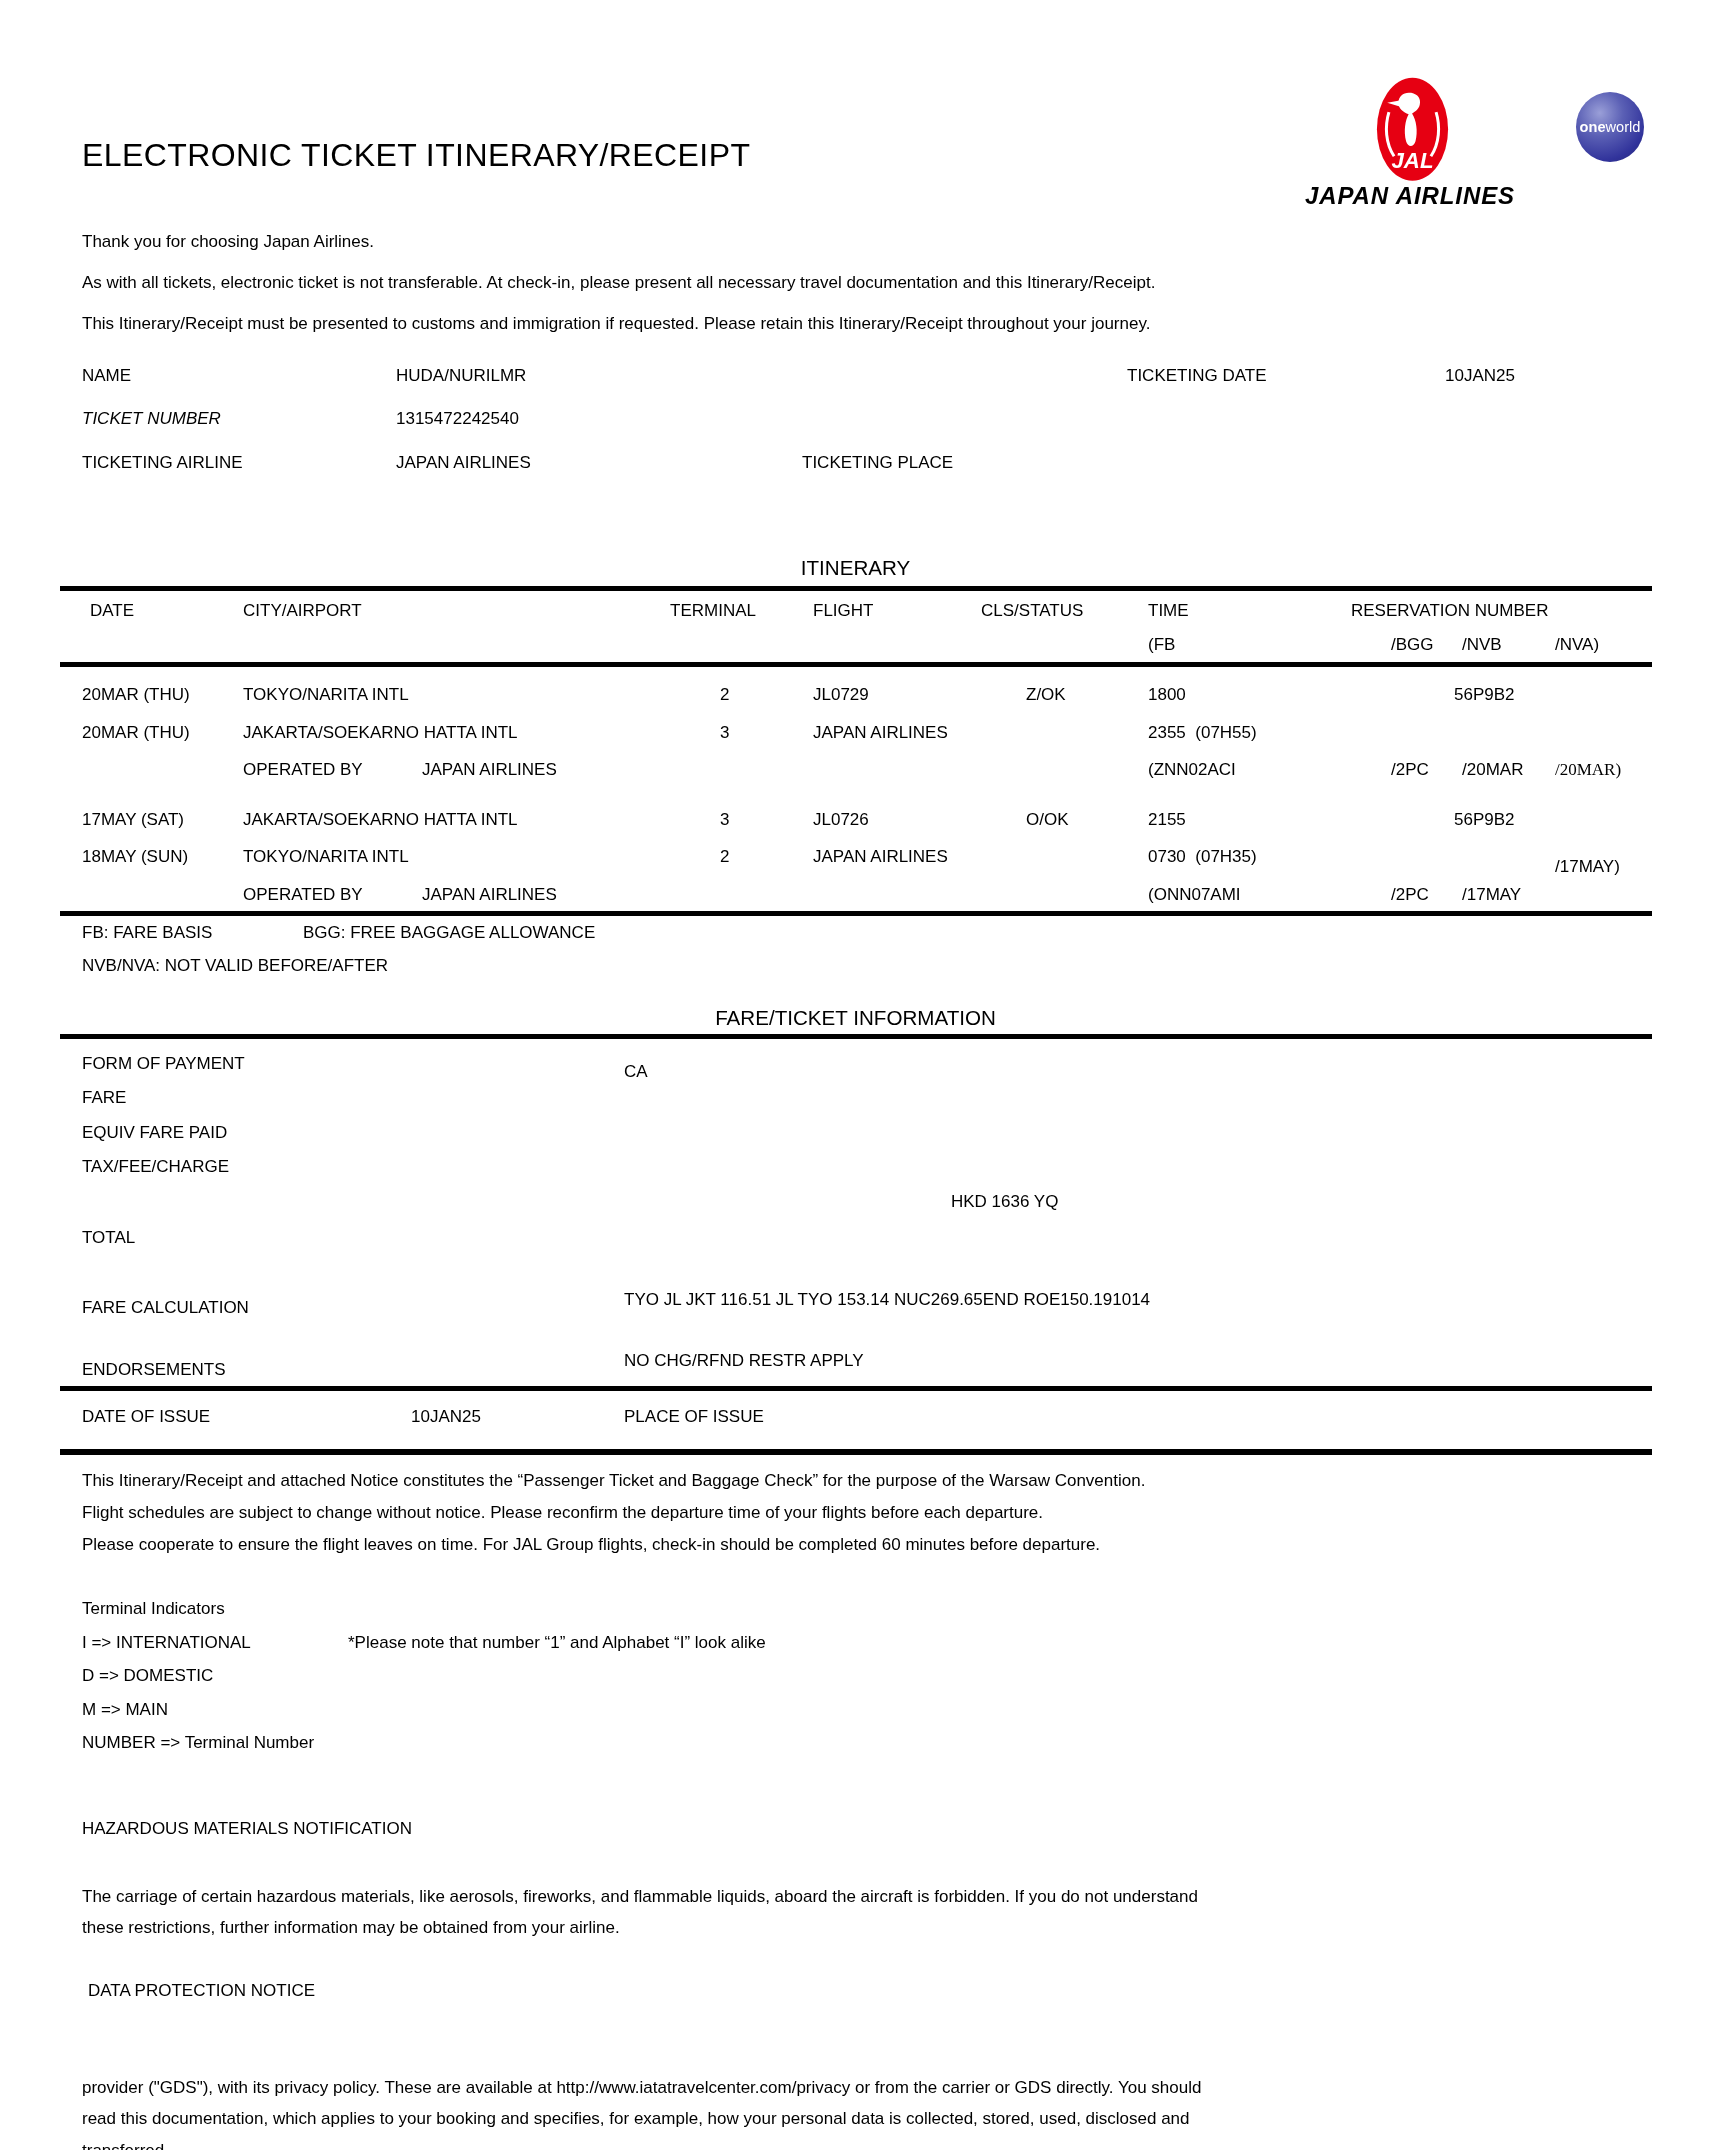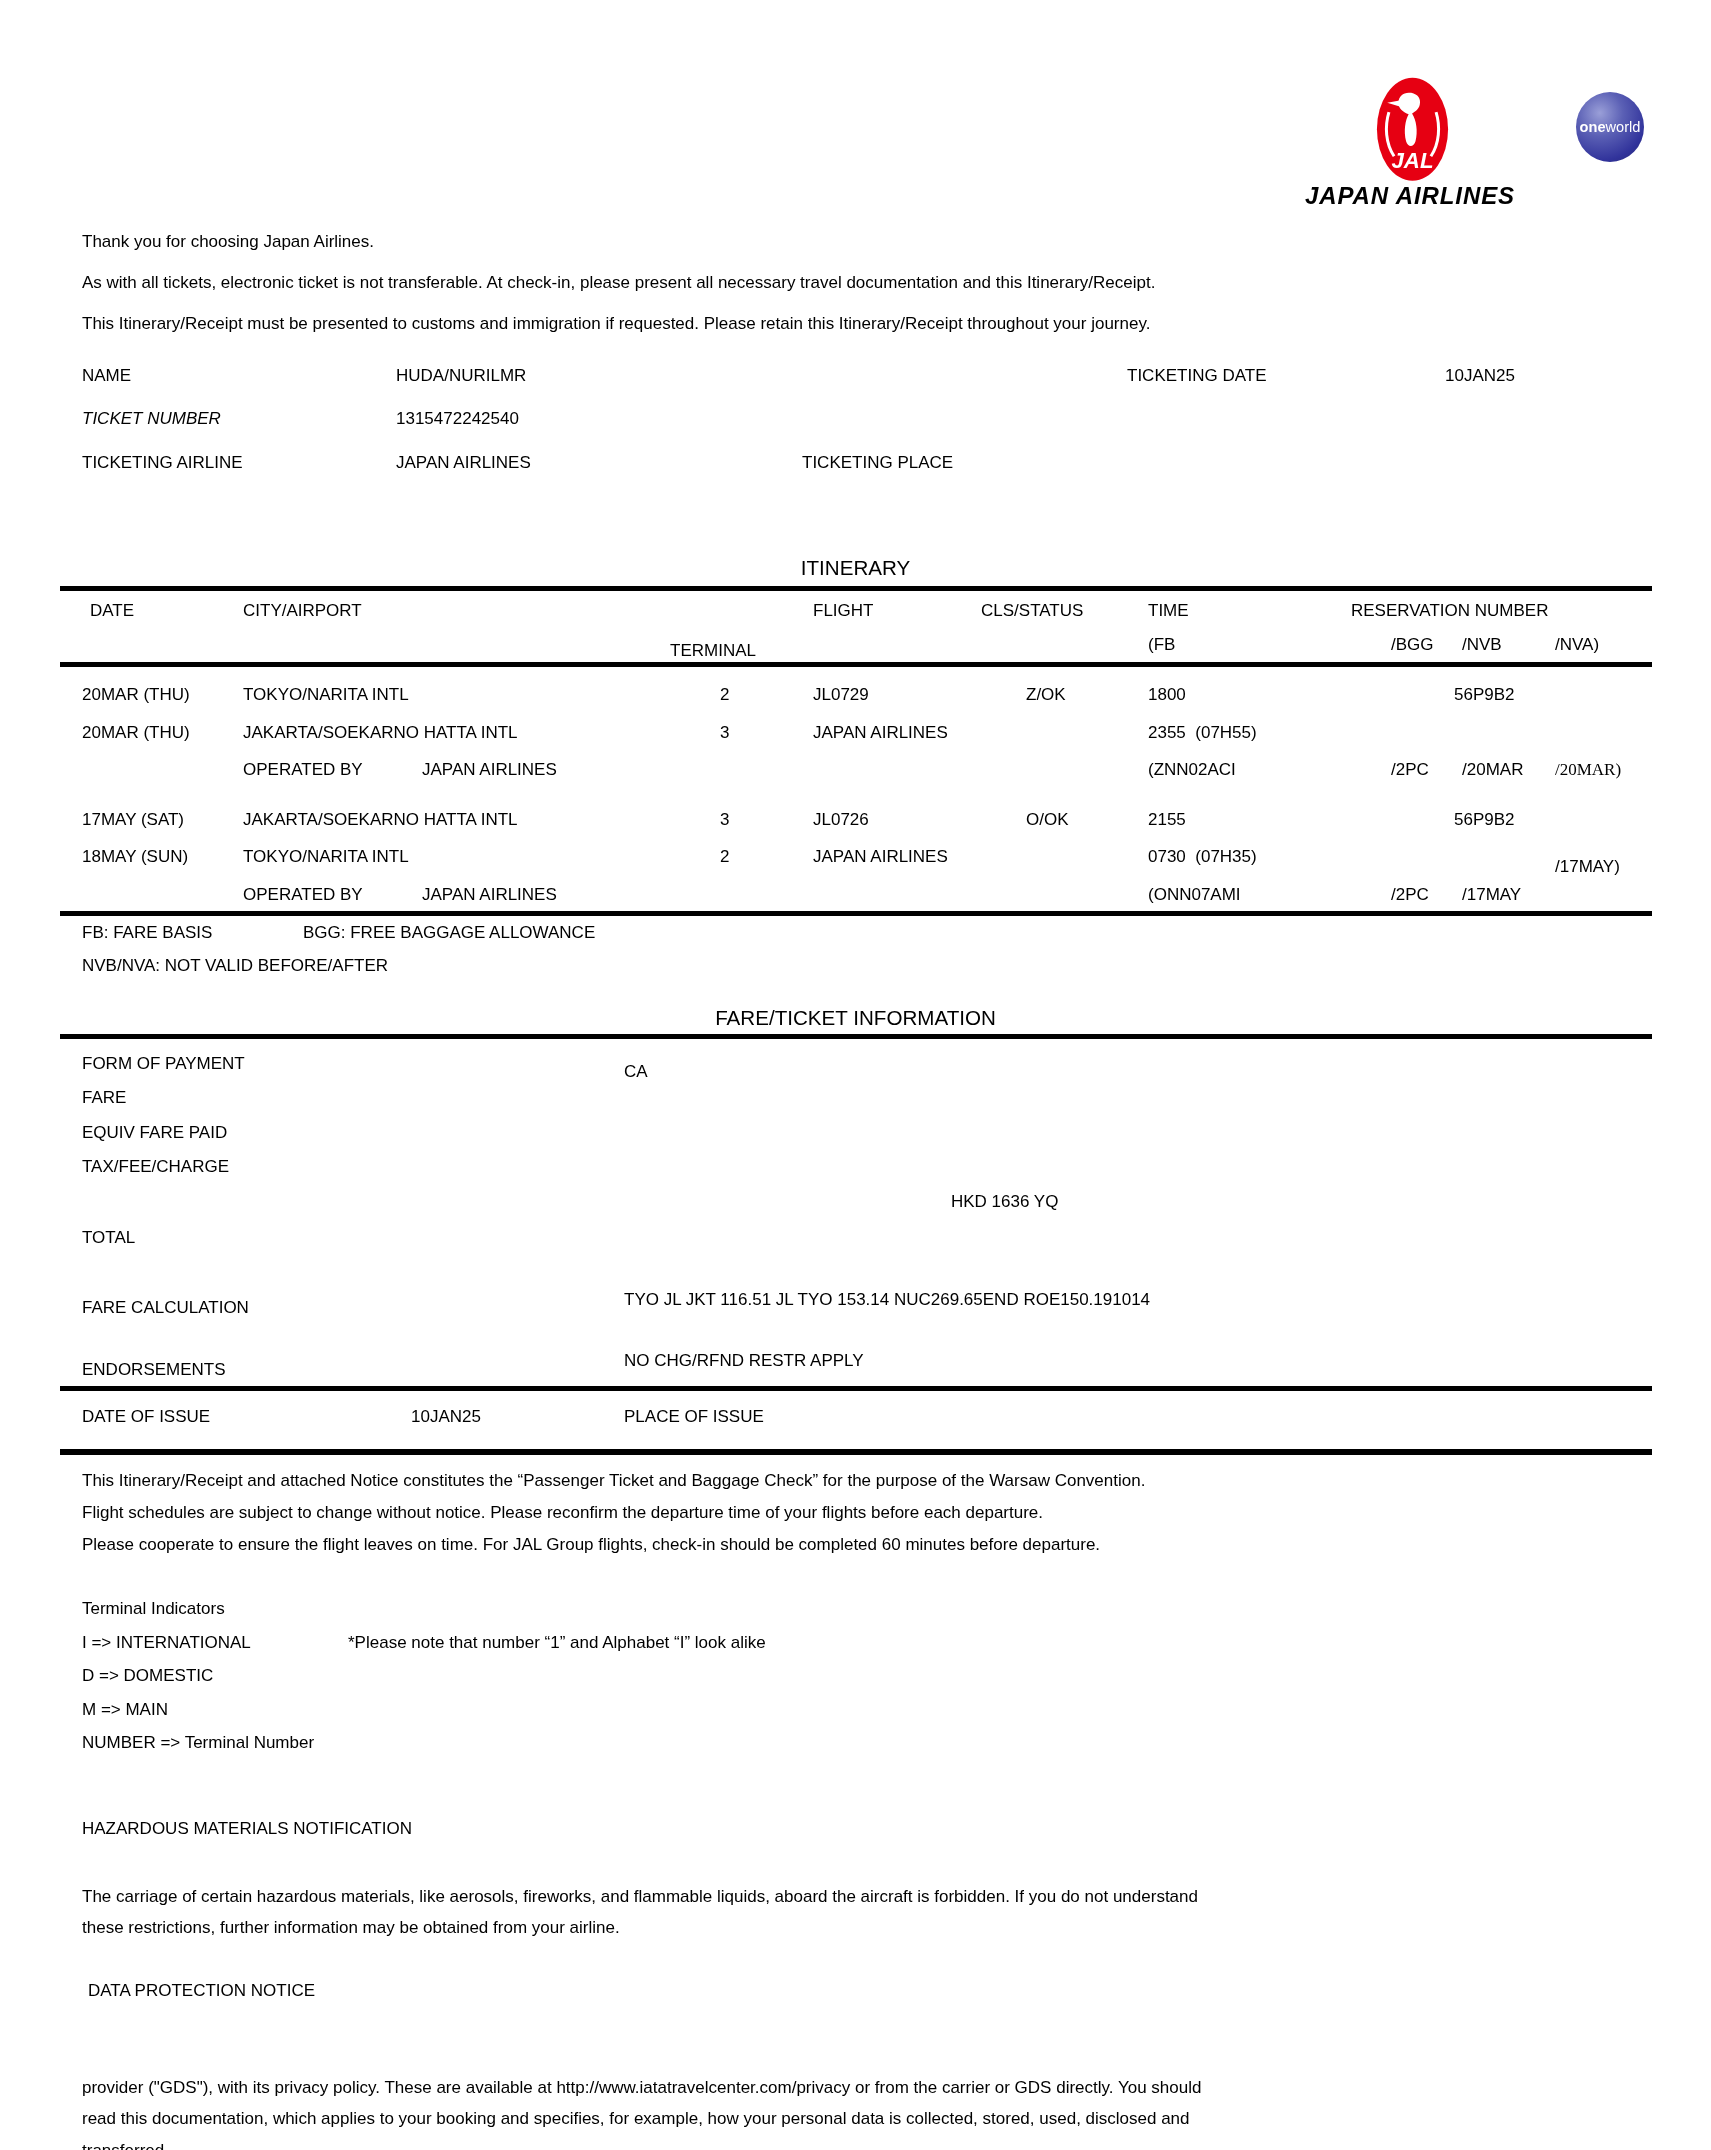--- a/index.html
+++ b/index.html
@@ -68,20 +68,21 @@
     font-size: 14.6px;
   }
   .ow-one { font-weight: bold; }
   .ow-world { font-weight: normal; }
 </style>
 </head>
 <body>
 
 <div class="page">
 
+  <div class="t title" style="left:82px; top:137px;">ELECTRONIC TICKET ITINERARY/RECEIPT</div>
 
   <svg class="jal-logo" viewBox="0 0 170 245" aria-hidden="true">
     <ellipse cx="85" cy="122" rx="83" ry="120" fill="#E60012"></ellipse>
     <path d="M30 82 C20 115 22 155 42 185" stroke="#ffffff" stroke-width="7" fill="none"></path>
     <path d="M140 82 C150 115 148 155 128 185" stroke="#ffffff" stroke-width="7" fill="none"></path>
     <path d="M52 60 C52 44 66 34 82 37 C98 40 105 52 102 64 C100 75 92 80 84 85 C94 101 98 126 92 150 C88 165 74 165 70 150 C64 126 68 101 76 87 C64 82 52 74 52 60 Z" fill="#ffffff"></path>
     <path d="M55 55 L26 60 L55 69 Z" fill="#ffffff"></path>
     <text x="85" y="212" text-anchor="middle" font-size="52" font-weight="bold" font-style="italic" fill="#ffffff">JAL</text>
   </svg>
 
@@ -107,21 +108,21 @@
   <div class="t" style="left:82px; top:453px;">TICKETING AIRLINE</div>
   <div class="t" style="left:396px; top:453px;">JAPAN AIRLINES</div>
   <div class="t" style="left:802px; top:453px;">TICKETING PLACE</div>
 
   <div class="t sect-head" style="top:556px;">ITINERARY</div>
 
   <div class="rule" style="top:586px;"></div>
 
   <div class="t" style="left:90px; top:601px;">DATE</div>
   <div class="t" style="left:243px; top:601px;">CITY/AIRPORT</div>
-  <div class="t" style="left:670px; top:601px;margin-top:40px;">TERMINAL</div>
+  <div class="t" style="left:670px; top:601px;">TERMINAL</div>
   <div class="t" style="left:813px; top:601px;">FLIGHT</div>
   <div class="t" style="left:981px; top:601px;">CLS/STATUS</div>
   <div class="t" style="left:1148px; top:601px;">TIME</div>
   <div class="t" style="left:1351px; top:601px;">RESERVATION NUMBER</div>
 
   <div class="t" style="left:1148px; top:635px;">(FB</div>
   <div class="t" style="left:1391px; top:635px;">/BGG</div>
   <div class="t" style="left:1462px; top:635px;">/NVB</div>
   <div class="t" style="left:1555px; top:635px;">/NVA)</div>
 

